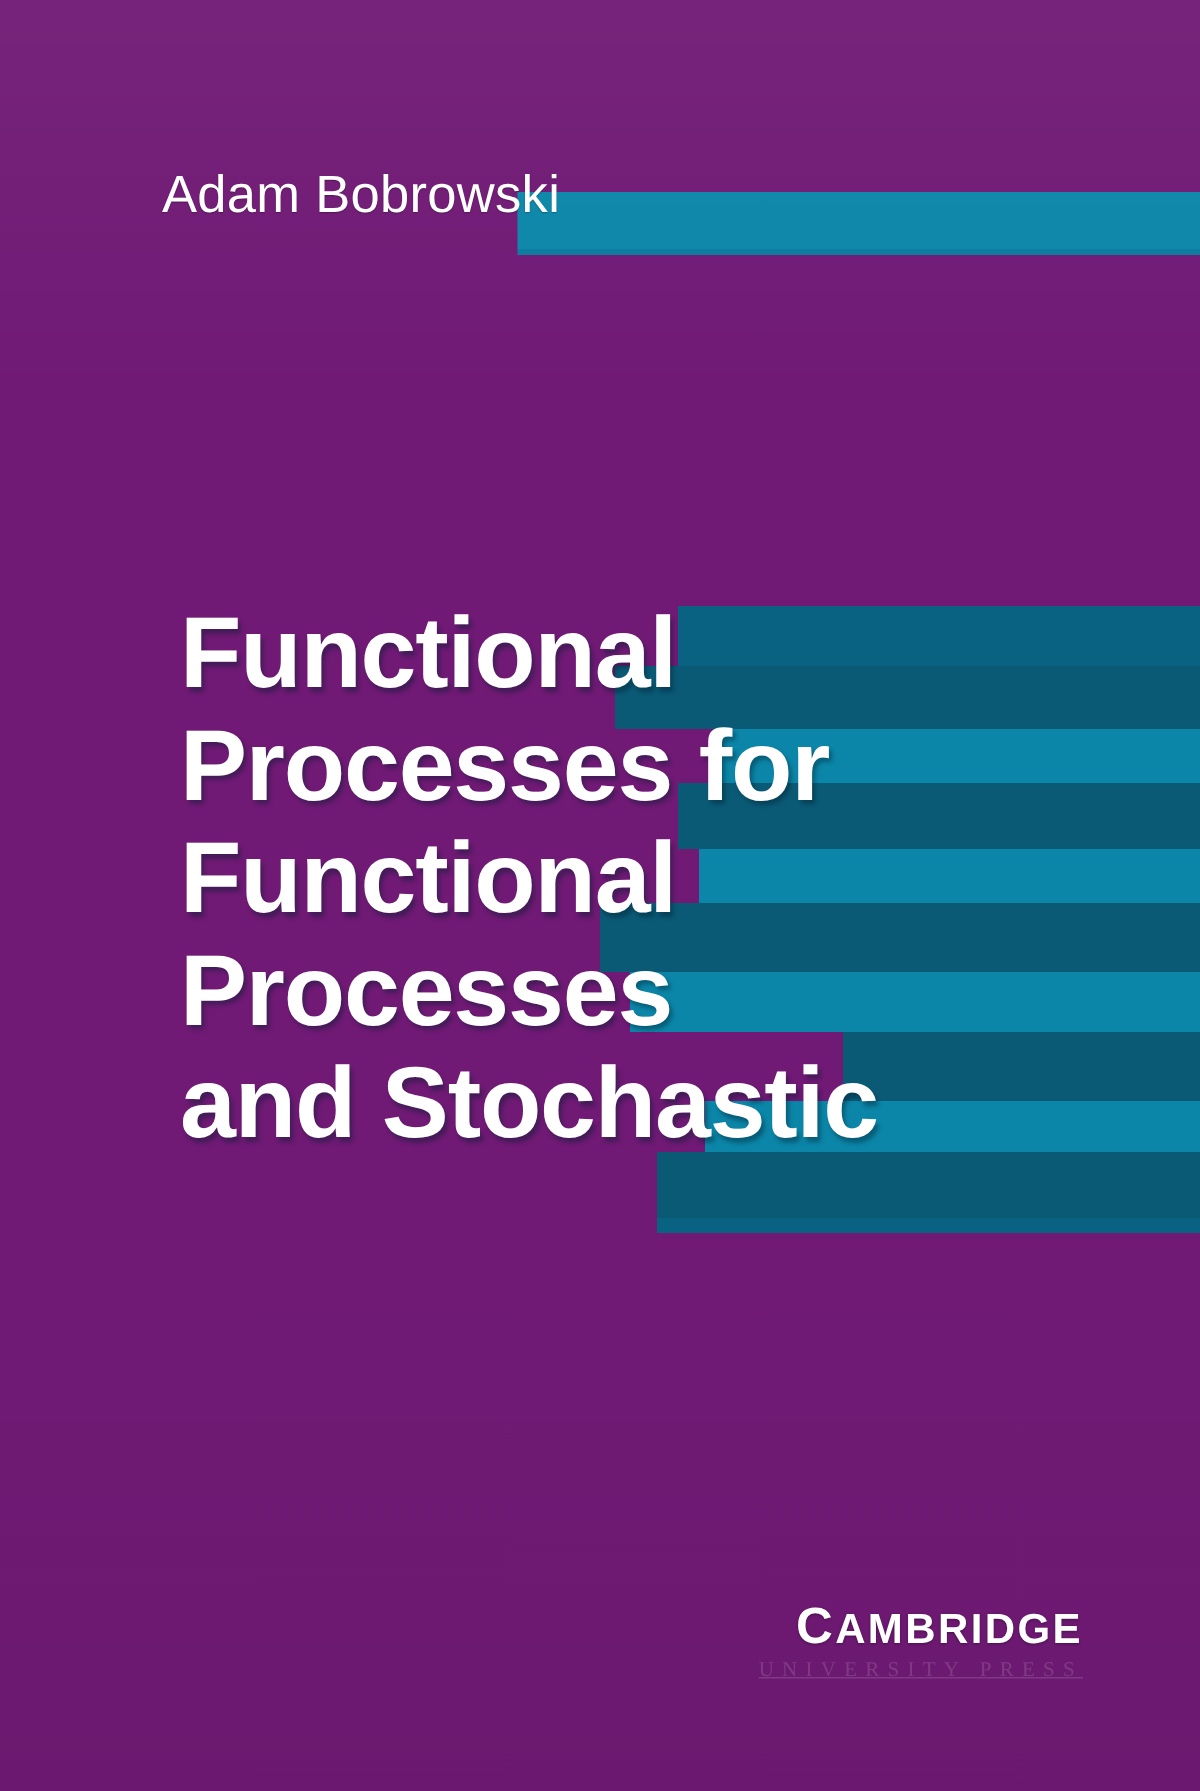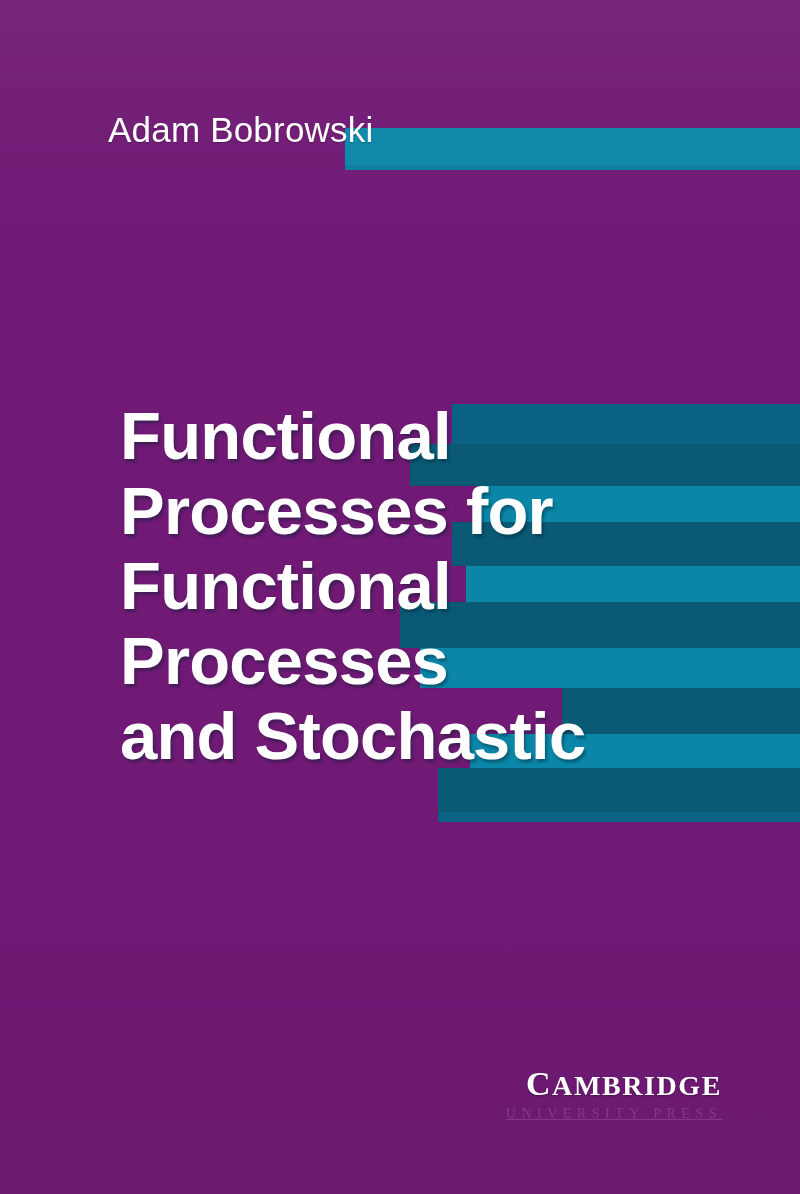--- a/index.html
+++ b/index.html
@@ -81,21 +81,21 @@
   }
 
   #publisher {
     position: absolute;
     right: 78px;
     bottom: 72px;
     text-align: right;
   }
   #publisher-name {
     color: #ffffff;
-    font-family: Liberation Serif, serif;
+    font-family: Liberation Sans, sans-serif;
     font-size: 28px;
     font-weight: 700;
     letter-spacing: 1.6px;
     line-height: 30px;
     white-space: nowrap;
     text-shadow: 0 1px 2px rgba(0,0,0,0.35);
   }
   #publisher-name .cap {
     font-size: 34px;
   }

